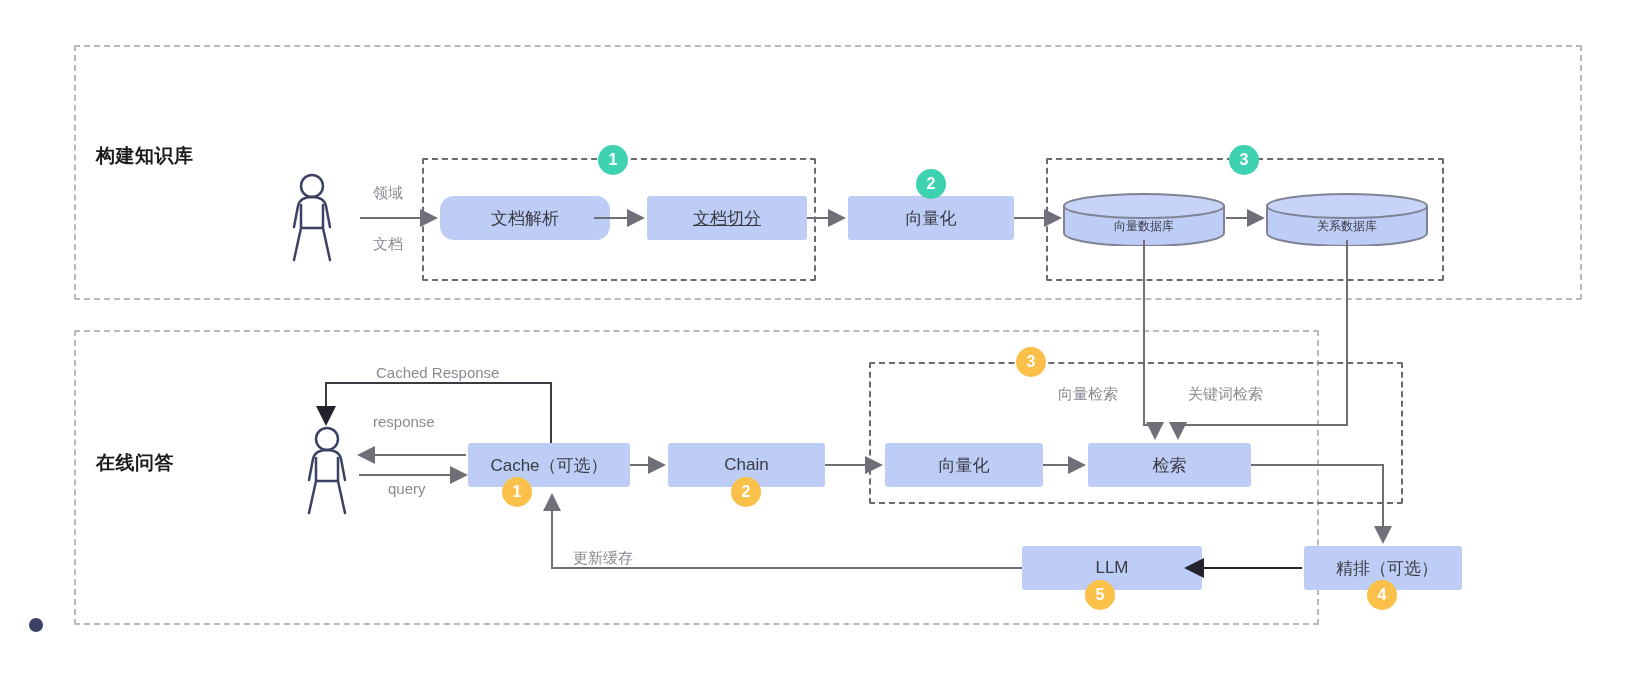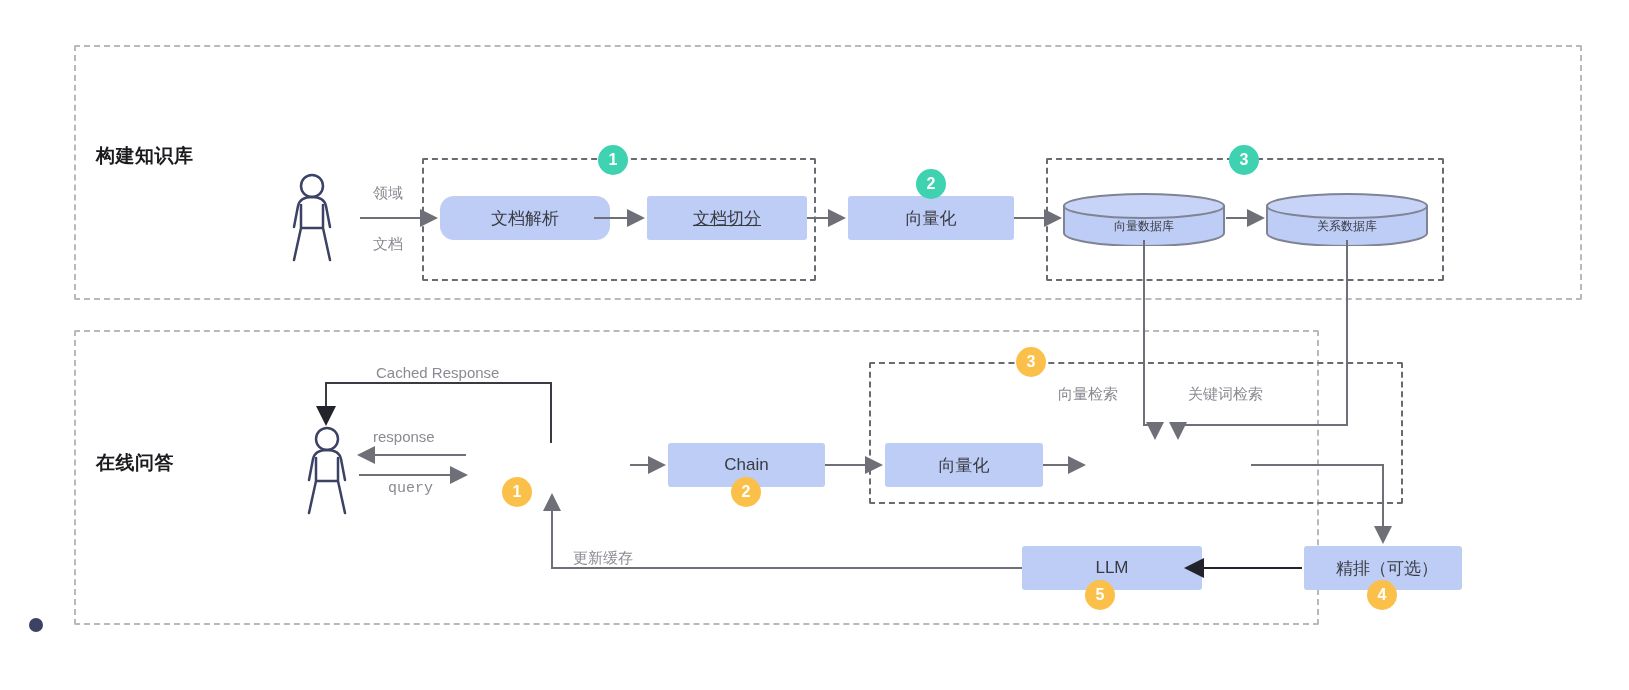--- a/index.html
+++ b/index.html
@@ -80,34 +80,36 @@
 
   <div class="badge teal" style="left:562px;top:145px;">1</div>
   <div class="badge teal" style="left:880px;top:169px;">2</div>
   <div class="badge teal" style="left:1193px;top:145px;">3</div>
 
   <div class="elabel" style="left:337px;top:184px;">领域</div>
   <div class="elabel" style="left:337px;top:235px;">文档</div>
 
   <div class="dash-group" style="left:833px;top:362px;width:534px;height:142px;"></div>
 
+  <div class="node" style="left:432px;top:443px;width:162px;height:44px;">Cache（可选）</div>
   <div class="node" style="left:632px;top:443px;width:157px;height:44px;">Chain</div>
   <div class="node" style="left:849px;top:443px;width:158px;height:44px;">向量化</div>
+  <div class="node" style="left:1052px;top:443px;width:163px;height:44px;">检索</div>
   <div class="node" style="left:1268px;top:546px;width:158px;height:44px;padding-left:8px;">精排（可选）</div>
   <div class="node" style="left:986px;top:546px;width:180px;height:44px;">LLM</div>
 
   <div class="badge amber" style="left:466px;top:477px;">1</div>
   <div class="badge amber" style="left:695px;top:477px;">2</div>
   <div class="badge amber" style="left:980px;top:347px;">3</div>
   <div class="badge amber" style="left:1331px;top:580px;">4</div>
   <div class="badge amber" style="left:1049px;top:580px;">5</div>
 
   <div class="elabel" style="left:340px;top:364px;">Cached Response</div>
-  <div class="elabel" style="left:337px;top:428px;">response</div>
-  <div class="elabel" style="left:352px;top:480px;font-family:Liberation Mono, monospace;">query</div>
+  <div class="elabel" style="left:337px;top:413px;">response</div>
+  <div class="elabel" style="left:352px;top:480px;">query</div>
   <div class="elabel" style="left:1022px;top:385px;">向量检索</div>
   <div class="elabel" style="left:1152px;top:385px;">关键词检索</div>
   <div class="elabel" style="left:537px;top:549px;">更新缓存</div>
 
   <svg class="layer">
     <defs>
       <marker id="ar" markerWidth="9" markerHeight="9" refX="8" refY="4.5" orient="auto">
         <path d="M0,0 L9,4.5 L0,9 Z" fill="#6f6f78"></path>
       </marker>
       <marker id="arb" markerWidth="10" markerHeight="10" refX="9" refY="5" orient="auto">

